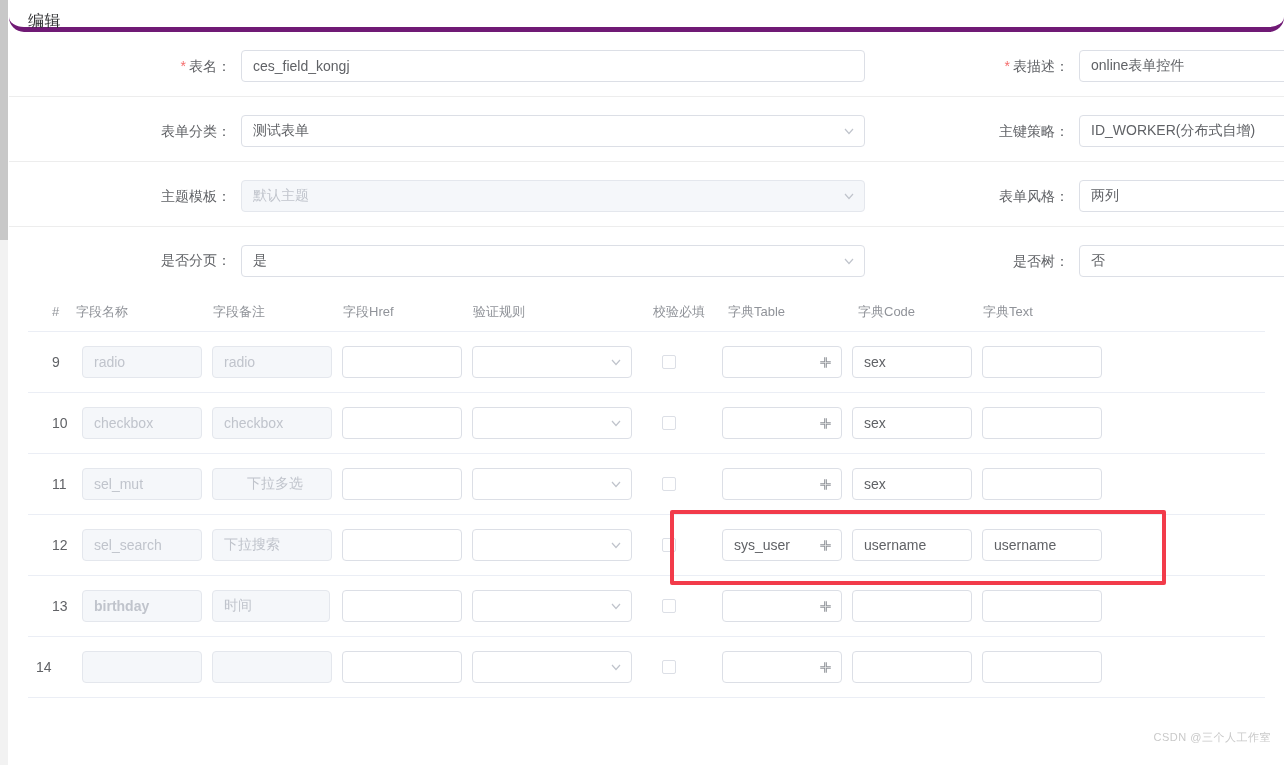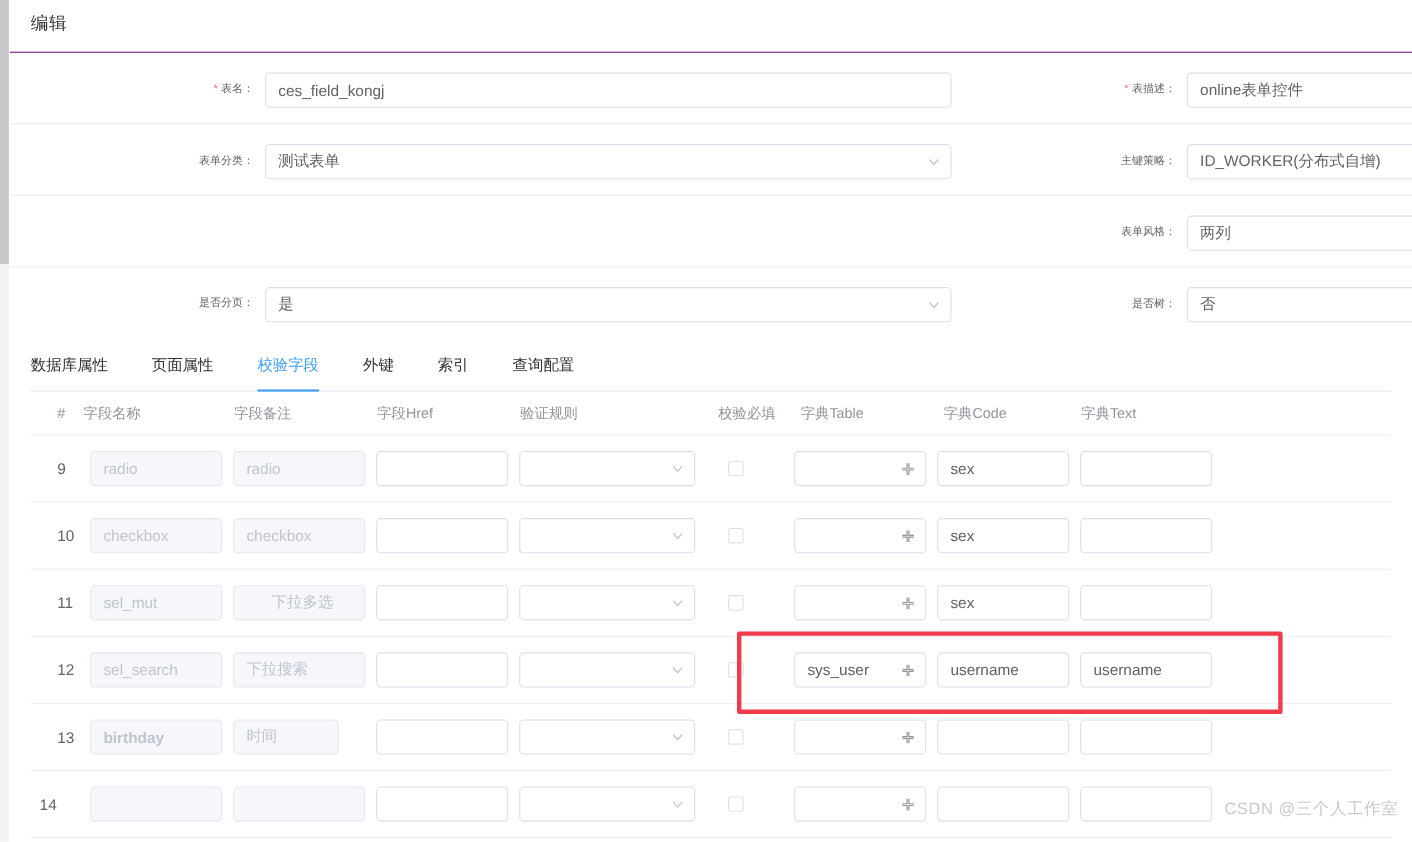--- a/index.html
+++ b/index.html
@@ -28,23 +28,24 @@
 
   
   #dialog {
     position: absolute;
     left: 9px; top: 0;
     width: 1275px; height: 765px;
     background: #fff;
     overflow: hidden;
   }
   #dialog-header {
-    height: 48px;
-    border-bottom: 1px solid #701a75;
-    position: relative;
+    height: 32px;
+    border-bottom: 5px solid #701a75;
+    position: relative;
+    border-radius: 15px;
   }
   #dialog-title {
     position: absolute;
     left: 19px; top: 11px;
     font-size: 16px;
     color: #303133;
     letter-spacing: .5px;
   }
 
   
@@ -61,21 +62,21 @@
     position: absolute;
     top: 18px;
     height: 32px;
   }
   .fld .lbl {
     position: absolute;
     right: 100%;
     top: 6px;
     margin-right: 10px;
     white-space: nowrap;
-    font-size: 10px;
+    font-size: 14px;
     color: #606266;
     line-height: 20px;
   }
   .fld .lbl .req {
     color: #f56c6c;
     margin-right: 3px;
   }
   .ctl {
     height: 32px;
     width: 100%;
@@ -227,21 +228,21 @@
     border-radius: 2px;
     pointer-events: none;
     z-index: 6;
   }
 
   
   #watermark {
     position: absolute;
     right: 13px;
     bottom: 20px;
-    font-size: 15px;
+    font-size: 11px;
     color: #c9c9c9;
     white-space: nowrap;
     letter-spacing: .5px;
     z-index: 8;
   }
 </style>
 </head>
 <body>
 
 <div id="page-scrollbar-track">
@@ -285,20 +286,31 @@
       </div>
       <div class="fld" id="f-pk">
         <span class="lbl"><span>主键策略</span>：</span>
         <div class="ctl filled cell-select">
           <span>ID_WORKER(分布式自增)</span>
         </div>
       </div>
     </div>
 
     <div class="form-row">
+      <div class="fld" id="f-theme">
+        <span class="lbl"><span>主题模板</span>：</span>
+        <div class="ctl disabled cell-select">
+          <span>默认主题</span>
+          <span class="caret">
+            <svg width="12" height="12" viewBox="0 0 12 12">
+                <path d="M2 4 L6 8.5 L10 4" fill="none" stroke="currentColor" stroke-width="1.2"></path>
+              </svg>
+          </span>
+        </div>
+      </div>
       <div class="fld" id="f-style">
         <span class="lbl"><span>表单风格</span>：</span>
         <div class="ctl filled cell-select">
           <span>两列</span>
         </div>
       </div>
     </div>
 
     <div class="form-row no-border">
       <div class="fld" id="f-paging">
@@ -315,30 +327,20 @@
       <div class="fld" id="f-tree">
         <span class="lbl"><span>是否树</span>：</span>
         <div class="ctl filled cell-select">
           <span>否</span>
         </div>
       </div>
     </div>
 
   </div>
 
-  <div id="tabs">
-    <div id="tabs-inner">
-        <div class="tab"><span>数据库属性</span></div>
-        <div class="tab"><span>页面属性</span></div>
-        <div class="tab active"><span>校验字段</span></div>
-        <div class="tab"><span>外键</span></div>
-        <div class="tab"><span>索引</span></div>
-        <div class="tab"><span>查询配置</span></div>
-      </div>
-  </div>
 
   <div id="table-wrap">
     <div id="table-head" style="position: relative;">
         <div class="th" style="position: absolute; left: 24px;">#</div>
         <div class="th" style="position: absolute; left: 48px;">字段名称</div>
         <div class="th" style="position: absolute; left: 185px;">字段备注</div>
         <div class="th" style="position: absolute; left: 315px;">字段Href</div>
         <div class="th" style="position: absolute; left: 445px;">验证规则</div>
         <div class="th" style="position: absolute; left: 625px;">校验必填</div>
         <div class="th" style="position: absolute; left: 700px;">字典Table</div>
@@ -504,21 +506,21 @@
           </div>
           <div class="cell-input" style="position: absolute; left: 954px; width: 120px;">
             <span>username</span>
           </div>
         </div>
         <div class="trow">
           <div class="rownum" style="position: absolute; left: 24px;">13</div>
           <div class="cell-input disabled" style="position: absolute; left: 54px; width: 120px; font-weight: bold;">
             <span>birthday</span>
           </div>
-          <div class="cell-input disabled" style="position: absolute; left: 184px; width: 96px;">
+          <div class="cell-input disabled" style="position: absolute; left: 184px; width: 118px;">
             <span>时间</span>
           </div>
           <div class="cell-input" style="position: absolute; left: 314px; width: 120px;">
             <span></span>
           </div>
           <div class="cell-input cell-select" style="position: absolute; left: 444px; width: 160px;">
             <span></span>
             <span class="caret">
               <svg width="12" height="12" viewBox="0 0 12 12">
                 <path d="M2 4 L6 8.5 L10 4" fill="none" stroke="currentColor" stroke-width="1.2"></path>

